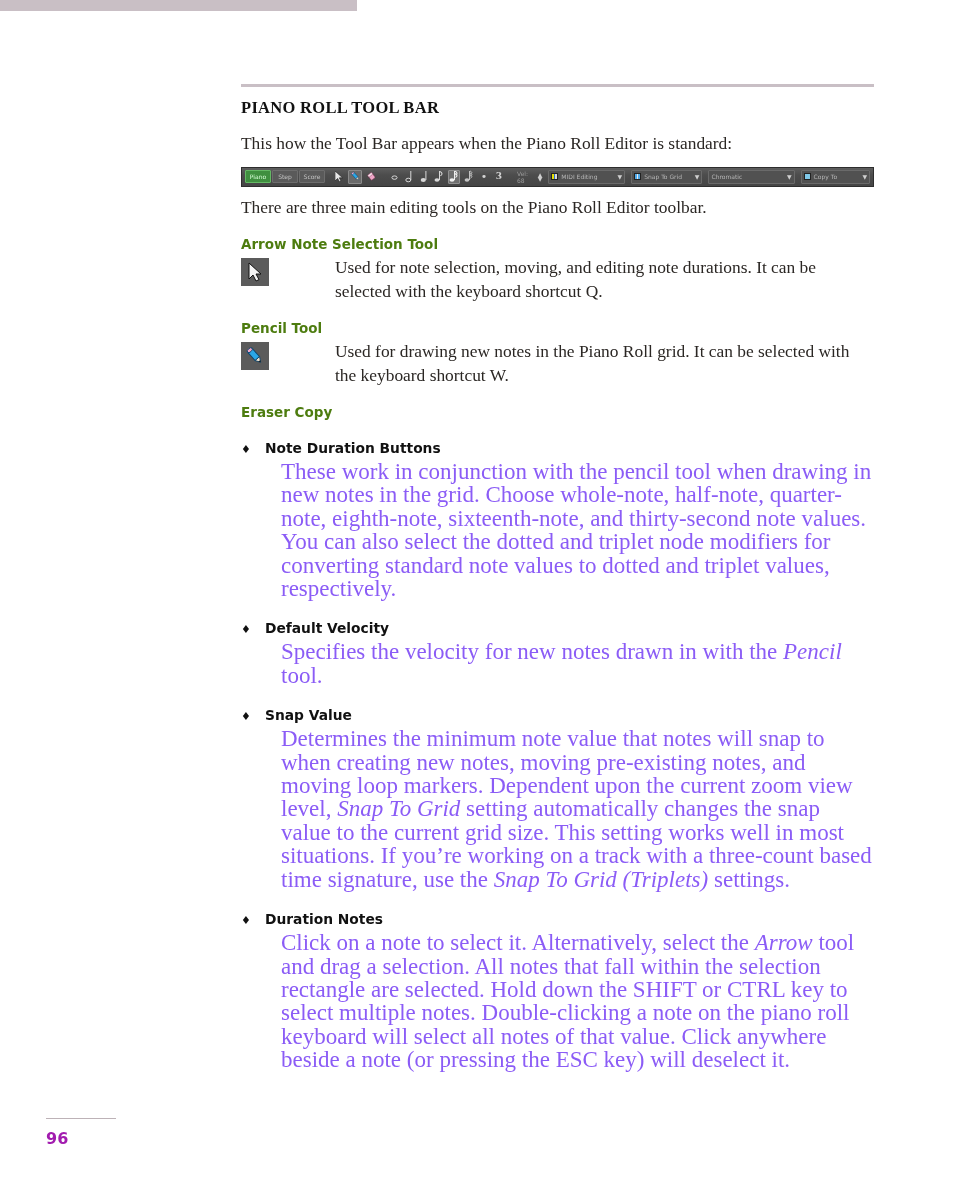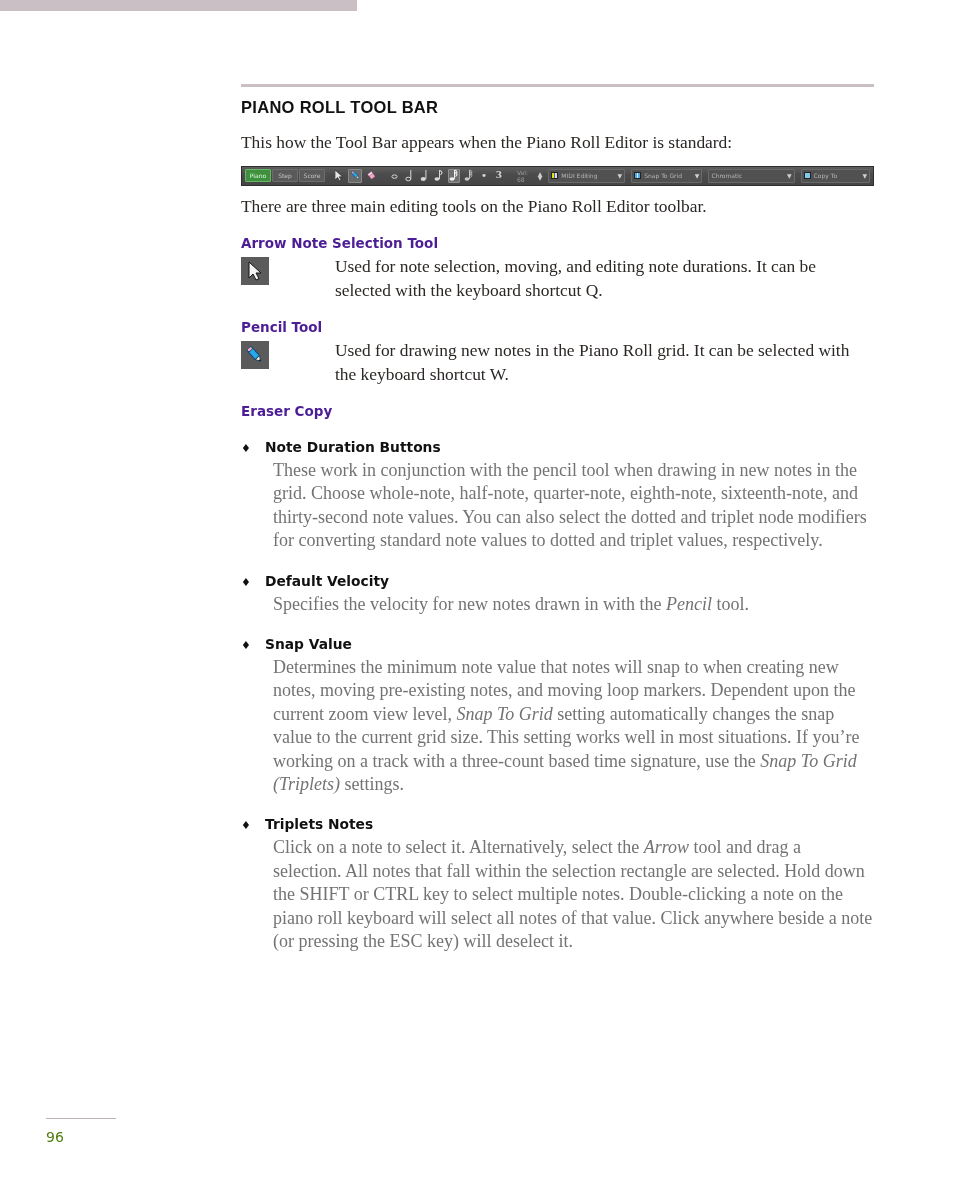--- a/index.html
+++ b/index.html
@@ -35,21 +35,21 @@
   }
 
   .section-rule {
     height: 3px;
     background: #c9bfc5;
     width: 100%;
     margin-bottom: 11px;
   }
 
   h1.section-title {
-    font-family: Liberation Sans, sans-serif;
+    font-family: Liberation Serif, serif;
     font-size: 16.5px;
     font-weight: bold;
     letter-spacing: 0.3px;
     margin: 0 0 14px 0;
     color: #111111;
   }
 
   p.body {
     font-size: 17.4px;
     line-height: 23.5px;
@@ -132,21 +132,21 @@
   .sw { width: 7px; height: 7px; display: inline-block; flex: 0 0 auto; }
   .sw-midi { background: linear-gradient(90deg,#e8e000 0 33%,#2f6fd0 33% 66%,#d8d8d8 66%); border: 1px solid #222; box-sizing: border-box; }
   .sw-snap { background: linear-gradient(90deg,#4fa8e8 0 33%,#e8e8e8 33% 66%,#4fa8e8 66%); border: 1px solid #222; box-sizing: border-box; }
   .sw-copy { background: #7fc8e8; border: 1px solid #222; box-sizing: border-box; }
 
   
   h3.tool-head {
     font-family: "DejaVu Sans", sans-serif;
     font-size: 13.5px;
     font-weight: bold;
-    color: #4c1d95;
+    color: #4d7c0f;
     margin: 17px 0 4px 0;
   }
   .tool-row { display: flex; align-items: flex-start; gap: 48px; }
   .tool-icon {
     width: 28px; height: 28px;
     background: #5b5b5b;
     flex: 0 0 auto;
     margin-top: 2px;
     display: flex; align-items: center; justify-content: center;
   }
@@ -168,24 +168,24 @@
     color: #111111;
     margin-bottom: 4px;
   }
   .bullet-mark {
     width: 24px;
     flex: 0 0 auto;
     font-size: 11px;
     color: #111111;
   }
   .bullet-body {
-    margin-left: 32px;
-    font-size: 18px;
+    margin-left: 40px;
+    font-size: 23px;
     line-height: 23.4px;
-    color: #737373;
+    color: #8b5cf6;
   }
   .bullet-body p { margin: 0 0 18px 0; }
   .bullet-body p:last-child { margin-bottom: 0; }
 
   i.bi { font-style: italic; font-weight: normal; }
   i.it { font-style: italic; }
 
   
   #footer {
     position: absolute;
@@ -194,23 +194,23 @@
     width: 120px;
   }
   #footer-rule {
     height: 1px;
     background: #bdb2b7;
     width: 70px;
     margin-bottom: 10px;
   }
   #page-number {
     font-family: "DejaVu Sans", sans-serif;
-    font-size: 14px;
-    font-weight: normal;
-    color: #4d7c0f;
+    font-size: 16px;
+    font-weight: bold;
+    color: #a21caf;
   }
 </style>
 </head>
 <body>
 
 <div id="top-bar"></div>
 
 <div id="content">
 
   <div class="section-rule"></div>
@@ -381,21 +381,21 @@
       <span>Snap Value</span>
     </div>
     <div class="bullet-body">
       <p>Determines the minimum note value that notes will snap to when creating new notes, moving pre-existing notes, and moving loop markers. Dependent upon the current zoom view level, <i class="bi">Snap To Grid</i> setting automatically changes the snap value to the current grid size. This setting works well in most situations. If you’re working on a track with a three-count based time signature, use the <i class="bi">Snap To Grid</i> <i class="it">(Triplets)</i> settings.</p>
     </div>
   </div>
 
   <div class="bullet-block">
     <div class="bullet-head">
       <span class="bullet-mark">♦</span>
-      <span>Triplets Notes</span>
+      <span>Duration Notes</span>
     </div>
     <div class="bullet-body">
       <p>Click on a note to select it. Alternatively, select the <i class="bi">Arrow</i> tool and drag a selection. All notes that fall within the selection rectangle are selected. Hold down the SHIFT or CTRL key to select multiple notes. Double-clicking a note on the piano roll keyboard will select all notes of that value. Click anywhere beside a note (or pressing the ESC key) will deselect it.</p>
     </div>
   </div>
 
 </div>
 
 <div id="footer">
   <div id="footer-rule"></div>

